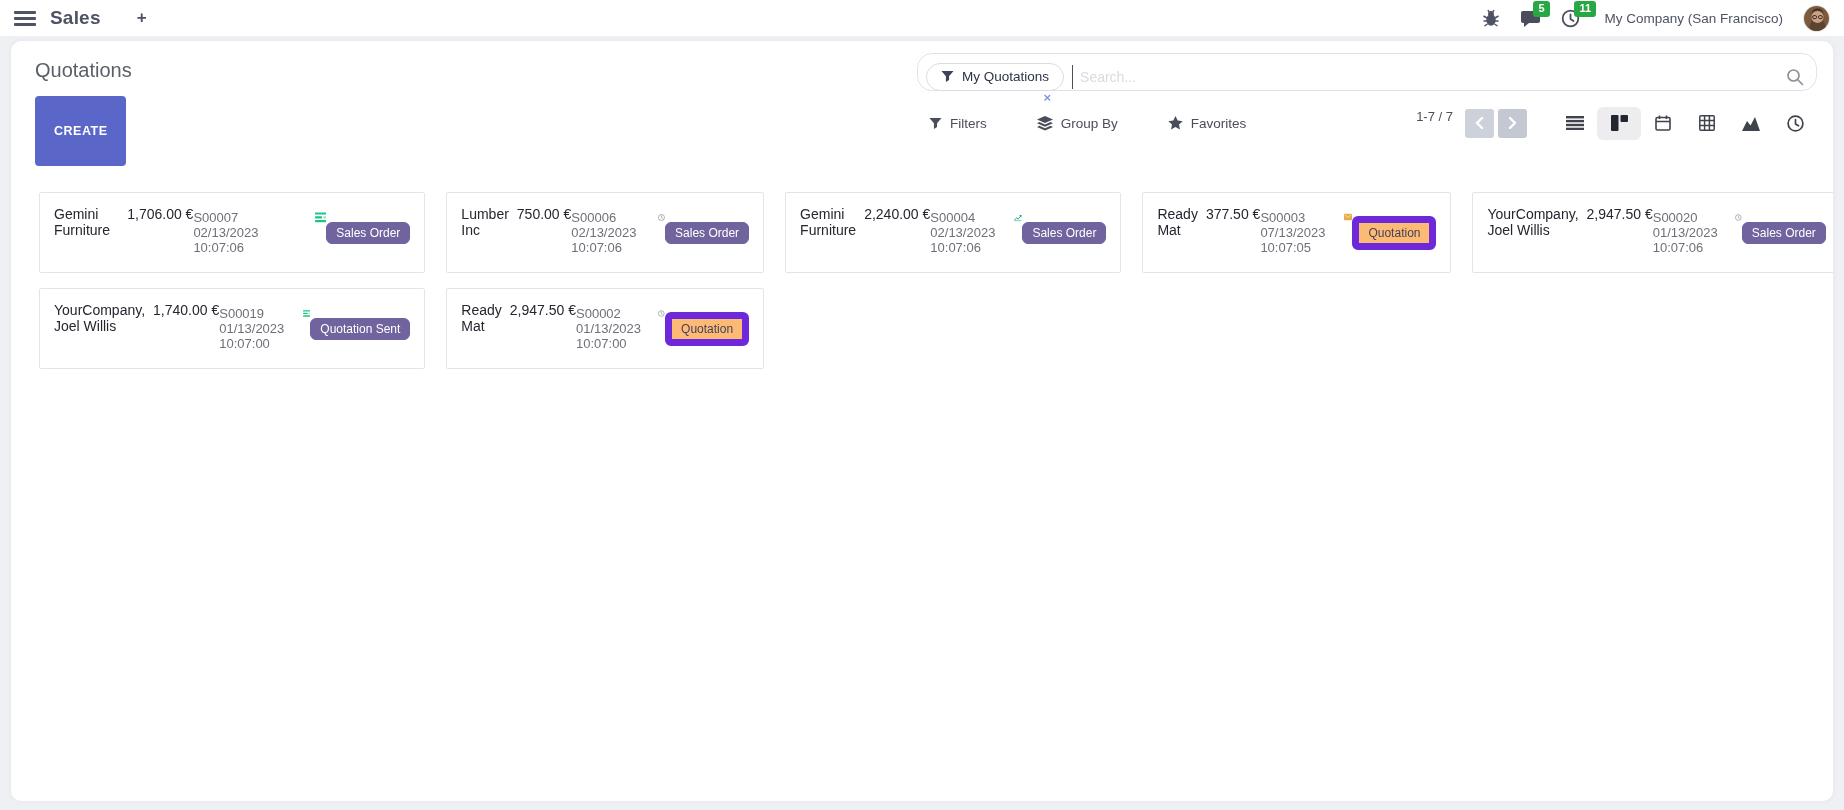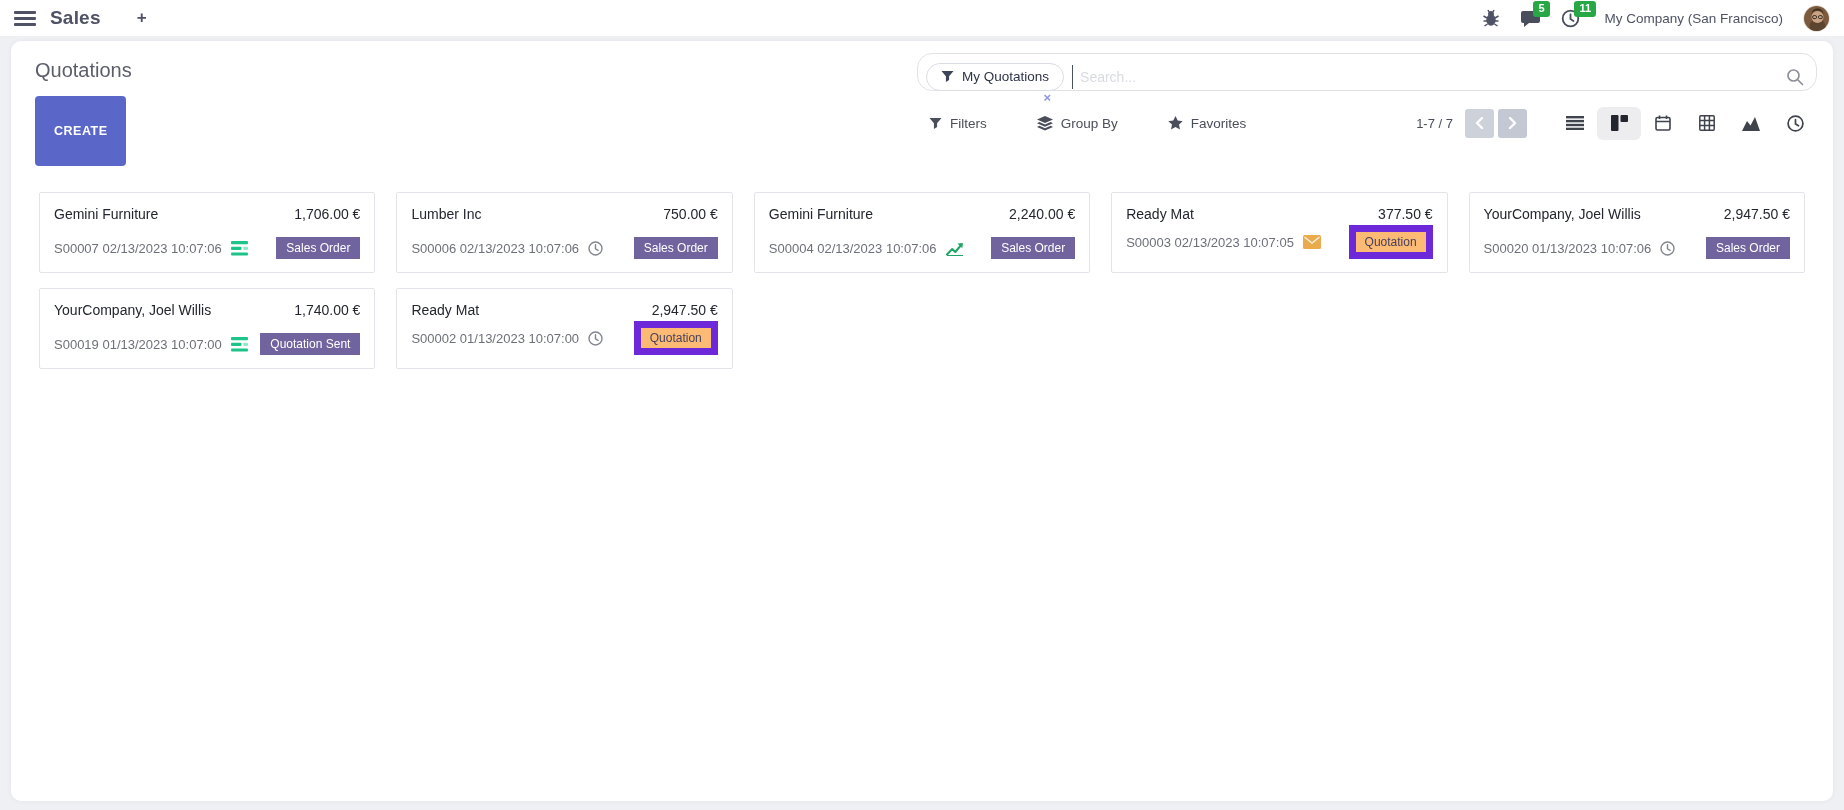--- a/index.html
+++ b/index.html
@@ -42,42 +42,42 @@
   .facet-label { font-size:13.5px; color:#2e3447; white-space:nowrap; }
   .facet-close { position:absolute; right:12px; bottom:-14px; color:#8a93e8; font-size:13px;
     font-weight:700; cursor:pointer; line-height:1; }
   .caret { width:1px; height:24px; background:#4c505c; margin-left:8px; }
   .search-placeholder { color:#d9dbe0; font-size:14px; margin-left:7px; flex:1; }
   .magnifier { margin-left:auto; display:flex; cursor:pointer; }
 
   .options-row { display:flex; align-items:center; margin-top:14px; height:36px; padding-left:12px; }
   .option-btn { display:flex; align-items:center; gap:8px; color:#4a4e5a; font-size:13.5px;
     margin-right:50px; cursor:pointer; white-space:nowrap; }
-  .pager { margin-left:auto; display:flex; align-items:center; gap:12px; font-size:13px; color:#4a4e5a; }
+  .pager { margin-left:auto; display:flex; gap:12px; font-size:13px; color:#4a4e5a; }
   .pager-buttons { display:flex; gap:4px; }
   .pager-btn { width:29px; height:29px; border:none; border-radius:3px; display:flex;
     align-items:center; justify-content:center; cursor:pointer; }
   .pager-btn.prev { background:#cdd1d9; }
   .pager-btn.next { background:#c3c8d2; }
   .view-switcher { display:flex; align-items:center; margin-left:26px; }
   .switch-btn { width:44px; height:33px; display:flex; align-items:center; justify-content:center;
     border-radius:6px; cursor:pointer; }
   .switch-btn.active { background:#ededf0; }
 
   
   .kanban { padding:22px 28px; display:grid; grid-template-columns:repeat(5, 1fr);
     gap:15px 21px; align-content:start; }
   .kcard { background:#fff; border:1px solid #e2e4ea; border-radius:2px; padding:13px 14px;
-    height:81px; display:flex; flex-direction:column; justify-content:space-between; cursor:pointer; }
+    height:81px; display:flex; flex-direction:row; justify-content:space-between; cursor:pointer; }
   .kcard-top { display:flex; justify-content:space-between; align-items:flex-start; gap:8px; }
   .customer { font-size:14px; color:#23262f; }
   .amount { font-size:14px; color:#23262f; white-space:nowrap; }
   .kcard-bottom { display:flex; justify-content:space-between; align-items:center; }
   .ref-wrap { display:flex; gap:9px; font-size:13px; color:#6d7079; }
-  .badge { font-size:12px; padding:3px 9px; border-radius:0; white-space:nowrap; }
+  .badge { font-size:12px; padding:3px 9px; border-radius:6px; white-space:nowrap; }
   .badge.solid { background:#71639e; color:#fff; border:1px solid #71639e; }
   .badge.outline { background:#fdba74; color:#443f5c; border:7px solid #6d28d9; }
   svg { display:block; }
 </style>
 </head>
 <body>
 
 <div class="navbar">
   <div class="hamburger">
       <span></span>
@@ -301,21 +301,21 @@
       </div>
     </div>
 
     <div class="kcard">
       <div class="kcard-top">
         <span class="customer">Ready Mat</span>
         <span class="amount">377.50 €</span>
       </div>
       <div class="kcard-bottom">
         <span class="ref-wrap">
-          <span>S00003 02/13/2023 10:07:05</span>
+          <span>S00003 07/13/2023 10:07:05</span>
           <svg width="18" height="14" viewBox="0 0 18 14">
               <rect width="18" height="14" rx="1.5" fill="#eaab4d"></rect>
               <path d="M1.5 2 L9 8 L16.5 2" fill="none" stroke="#fff" stroke-opacity=".8" stroke-width="1.5"></path>
             </svg>
         </span>
         <span class="badge outline">Quotation</span>
       </div>
     </div>
 
     <div class="kcard">

